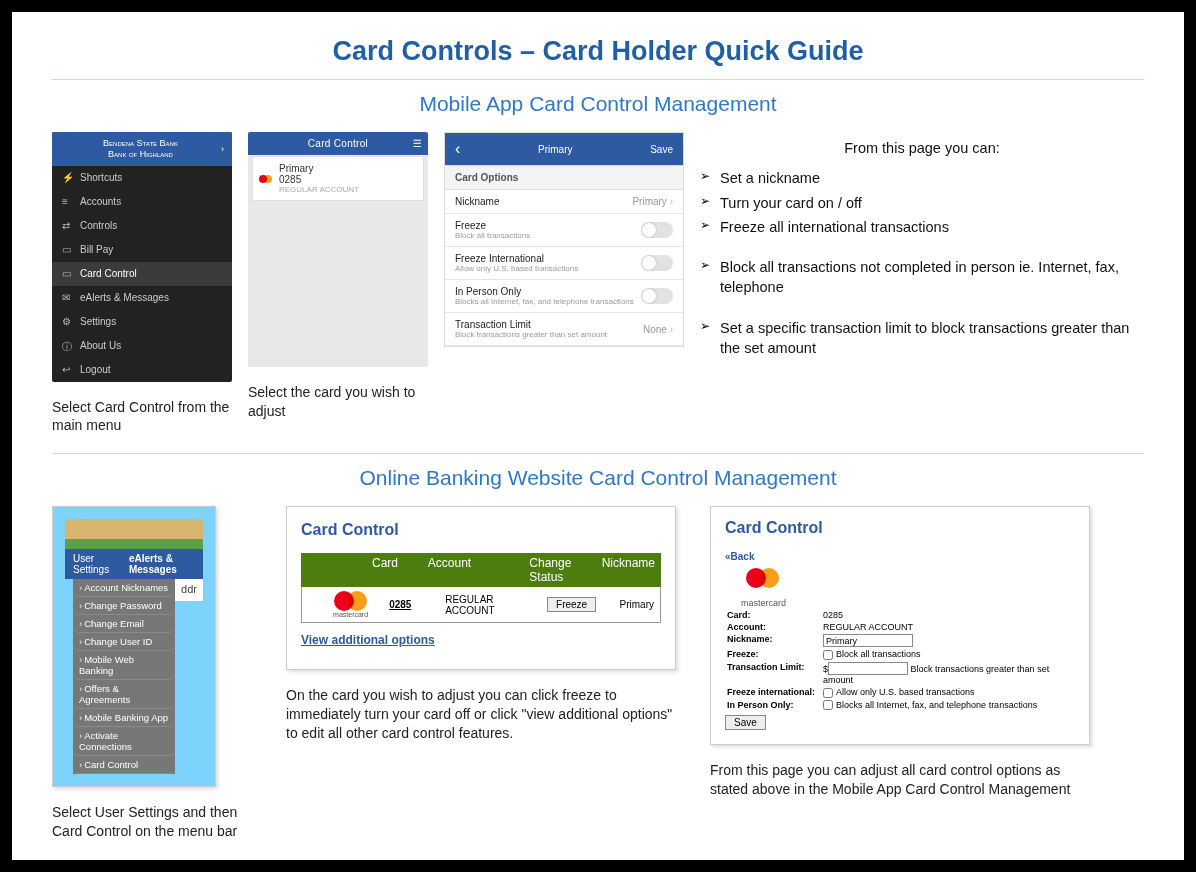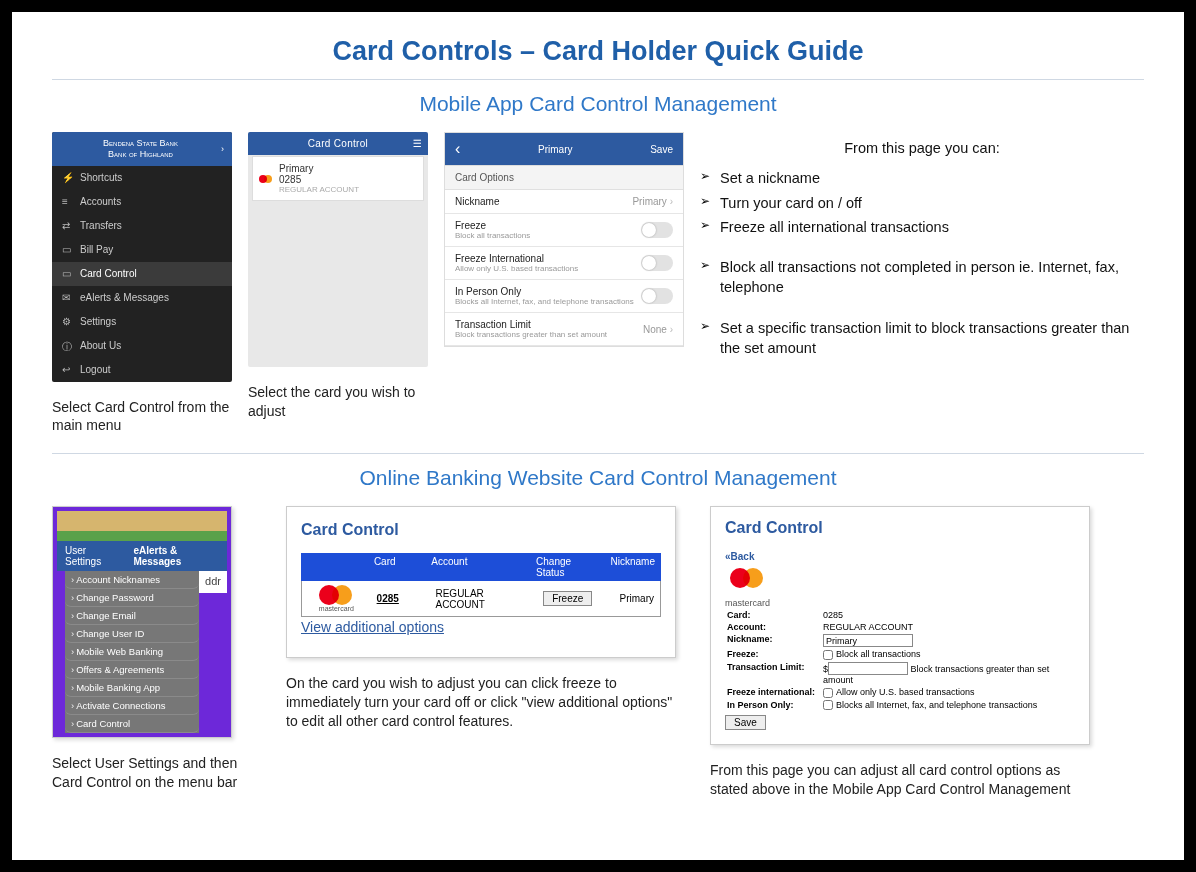--- a/index.html
+++ b/index.html
@@ -70,21 +70,21 @@
 
   
   .phone-opts {
     width: 240px; background: #fff; font-size: 10px; border: 1px solid #ddd;
   }
   .po-head {
     background: #2d5aa0; color: #fff; display: flex; align-items: center; justify-content: space-between;
     padding: 7px 10px;
   }
   .po-sec {
-    background: #f4f4f4; color: #555; padding: 6px 10px; border-bottom: 1px solid #e0e0e0; border-top:1px solid #ddd;
+    background: #f4f4f4; color: #555; padding: 6px 10px; border-bottom: 1px solid #e0e0e0; border-top:1px solid #ddd;font-weight:bold;
   }
   .po-row {
     padding: 6px 10px; border-bottom: 1px solid #e6e6e6; display: flex; justify-content: space-between; align-items: center;
   }
   .po-row .lbl { color:#222; }
   .po-row .sub { color:#9a9a9a; font-size:8px; }
   .po-toggle {
     width: 32px; height: 16px; background: #e2e2e2; border-radius: 10px; position: relative;
   }
   .po-toggle::after { content:''; width:14px;height:14px;background:#fff;border-radius:50%;position:absolute;top:1px;left:1px;box-shadow:0 0 2px rgba(0,0,0,.3);}
@@ -97,44 +97,44 @@
   .bullets li { margin: 4px 0 4px 0; padding-left: 20px; position: relative; }
   .bullets li.break { margin-top: 20px; }
   .bullets li::before { content: "\27A2"; position: absolute; left: 0; top: 0; color:#000; font-size:12px;}
 
   
   .section2 { display: flex; gap: 24px; align-items: flex-start; margin-top: 6px;}
   .sshot {
     border: 1px solid #ccc; box-shadow: 2px 2px 4px rgba(0,0,0,.15); font-size: 10px;
     background: #fff;
   }
-  .sshot1 { width: 180px; background:#6d28d9; padding:4px; }
+  .sshot1 { width: 164px; background:#7dd3fc; padding:12px; }
   .ss1-bar {height:20px;background:linear-gradient(#d6b56e,#d6b56e);}
   .ss1-green {height:10px;background:#5aa14a;}
   .ss1-blue { background:#2d5aa0;color:#fff;display:flex;gap:14px;padding:4px 8px;font-size:10px;}
   .ss1-drop {
     background:#777;color:#fff;width:150px;margin:0 0 0 8px;font-size:9.5px;
   }
   .ss1-drop div { padding:3px 6px; border-bottom:1px solid #8a8a8a;border-radius:6px;}
   .ss1-drop div::before{content:'\203A';margin-right:2px;color:#eee;}
   .ss1-white { background:#fff; height:22px; padding:4px 6px; color:#444; font-size:11px;}
 
   .sshot2 { width: 390px; padding: 14px 14px 22px 14px;}
   .cc-title { color:#2d5aa0; font-size:16px; font-weight:700; margin-bottom:14px;}
-  .cc-thead { background:#1d4ed8;color:#fff;display:flex;font-size:10px;}
+  .cc-thead { background:#4d7c0f;color:#fff;display:flex;font-size:12px;}
   .cc-thead span{padding:3px 6px;}
   .cc-tr {display:flex;align-items:center;border:1px solid #999;border-top:none;font-size:10px;}
   .cc-tr > div {padding:4px 6px;}
-  .mc-block{text-align:center;font-size:7px;color:#555;}
+  .mc-block{text-align:center;font-size:7px;color:#555;margin-left:16px;}
   .mc { width: 34px; height: 20px; position: relative; display:block; margin:0 auto;}
   .mc::before,.mc::after{content:'';position:absolute;width:20px;height:20px;border-radius:50%;top:0;}
   .mc::before{background:#eb001b;left:0;}
   .mc::after{background:#f79e1b;left:13px;mix-blend-mode:multiply;}
   .freeze-btn{background:#eee;border:1px solid #888;padding:1px 8px;font-family:inherit;font-size:10px;}
-  .viewadd{color:#2d5aa0;text-decoration:underline;font-weight:400;font-size:14px;margin-top:2px;display:inline-block;}
+  .viewadd{color:#2d5aa0;text-decoration:underline;font-weight:700;font-size:12px;margin-top:10px;display:inline-block;}
 
   .sshot3 { width: 380px; padding: 12px 14px 14px 14px;}
   .back{color:#2d5aa0;font-weight:700;font-size:10px;}
   .ftbl{font-size:9px;color:#000;}
   .ftbl td.l{font-weight:700;padding-right:6px;white-space:nowrap;vertical-align:top;}
   .txtin{border:1px solid #888;height:13px;font-size:9px;padding:0 2px;}
   .cb{width:10px;height:10px;vertical-align:middle;margin-right:3px;}
   .savebtn{background:#eee;border:1px solid #888;padding:1px 8px;font-size:10px;margin-top:3px;}
 </style>
 </head>
@@ -161,21 +161,21 @@
         <div class="pd-row">
             <span class="icon">⚡</span>
             <span>Shortcuts</span>
           </div>
         <div class="pd-row">
             <span class="icon">≡</span>
             <span>Accounts</span>
           </div>
         <div class="pd-row">
             <span class="icon">⇄</span>
-            <span>Transfers</span>
+            <span>Controls</span>
           </div>
         <div class="pd-row">
             <span class="icon">▭</span>
             <span>Bill Pay</span>
           </div>
         <div class="pd-row sel">
             <span class="icon">▭</span>
             <span>Card Control</span>
           </div>
         <div class="pd-row">

